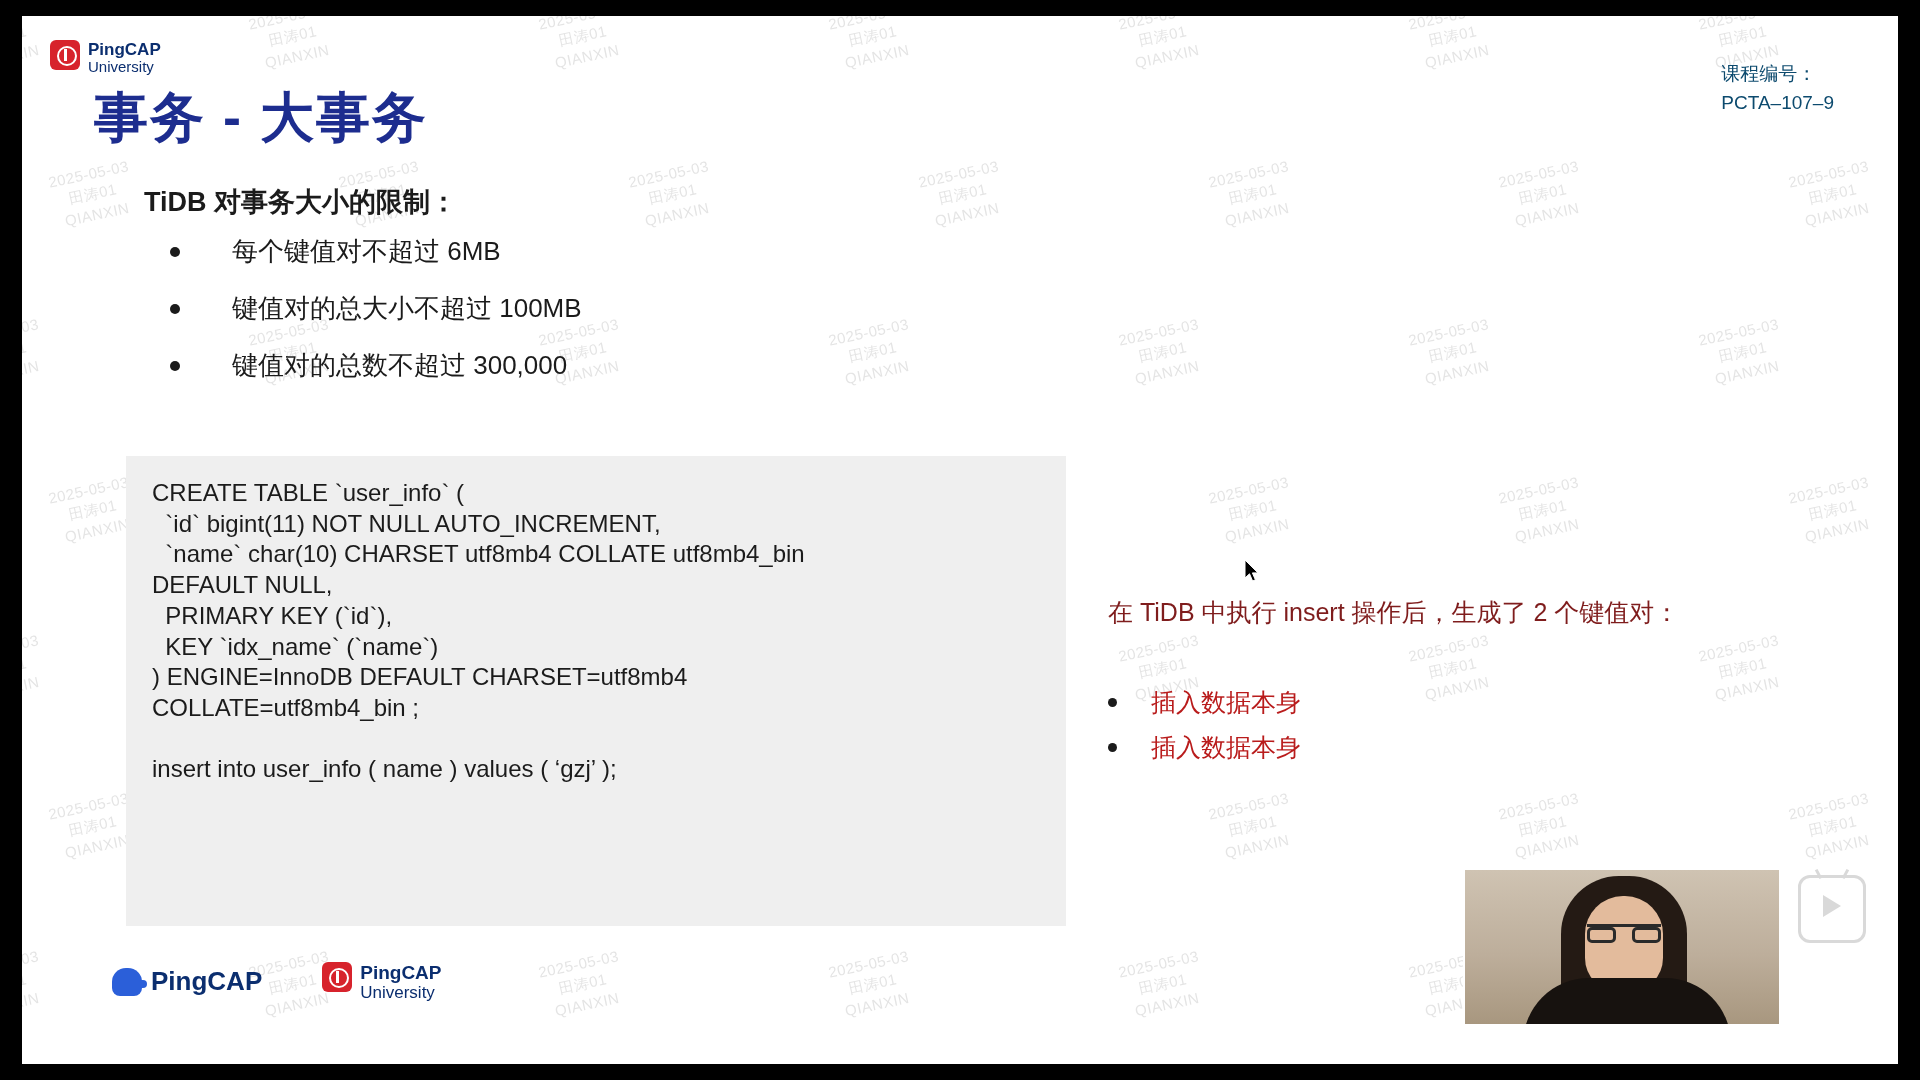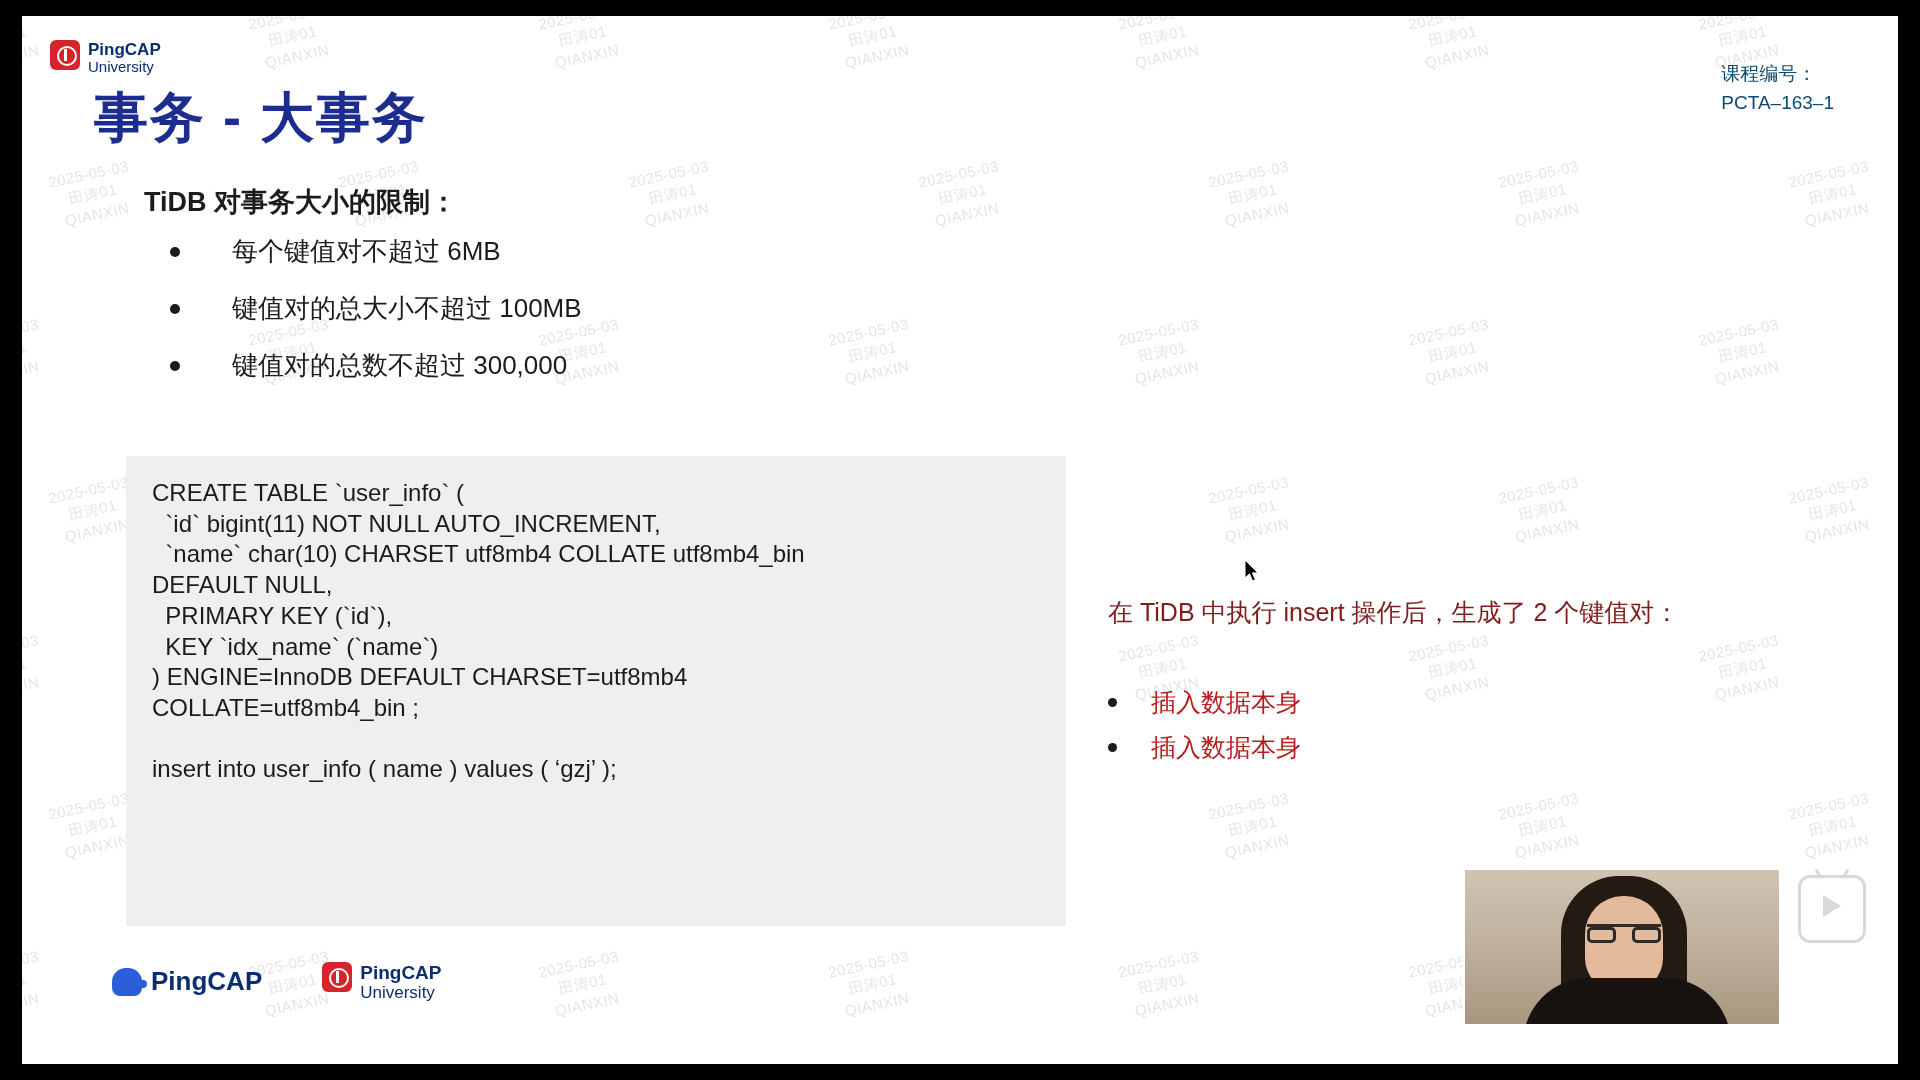--- a/index.html
+++ b/index.html
@@ -391,21 +391,21 @@
     <div id="logo-top">
       <div class="logo-mark"></div>
       <div class="logo-text">
         <span class="l1">PingCAP</span>
         <span class="l2">University</span>
       </div>
     </div>
 
     <div id="course-code">
       <div>课程编号：</div>
-      <div>PCTA–163–1</div>
+      <div>PCTA–107–9</div>
     </div>
 
     <div id="limit-heading">TiDB 对事务大小的限制：</div>
 
     <div id="slide-title">事务 - 大事务</div>
     <ul id="limit-list">
       <li>
         <span class="bullet"></span>
         <span>每个键值对不超过 6MB</span>
       </li>

